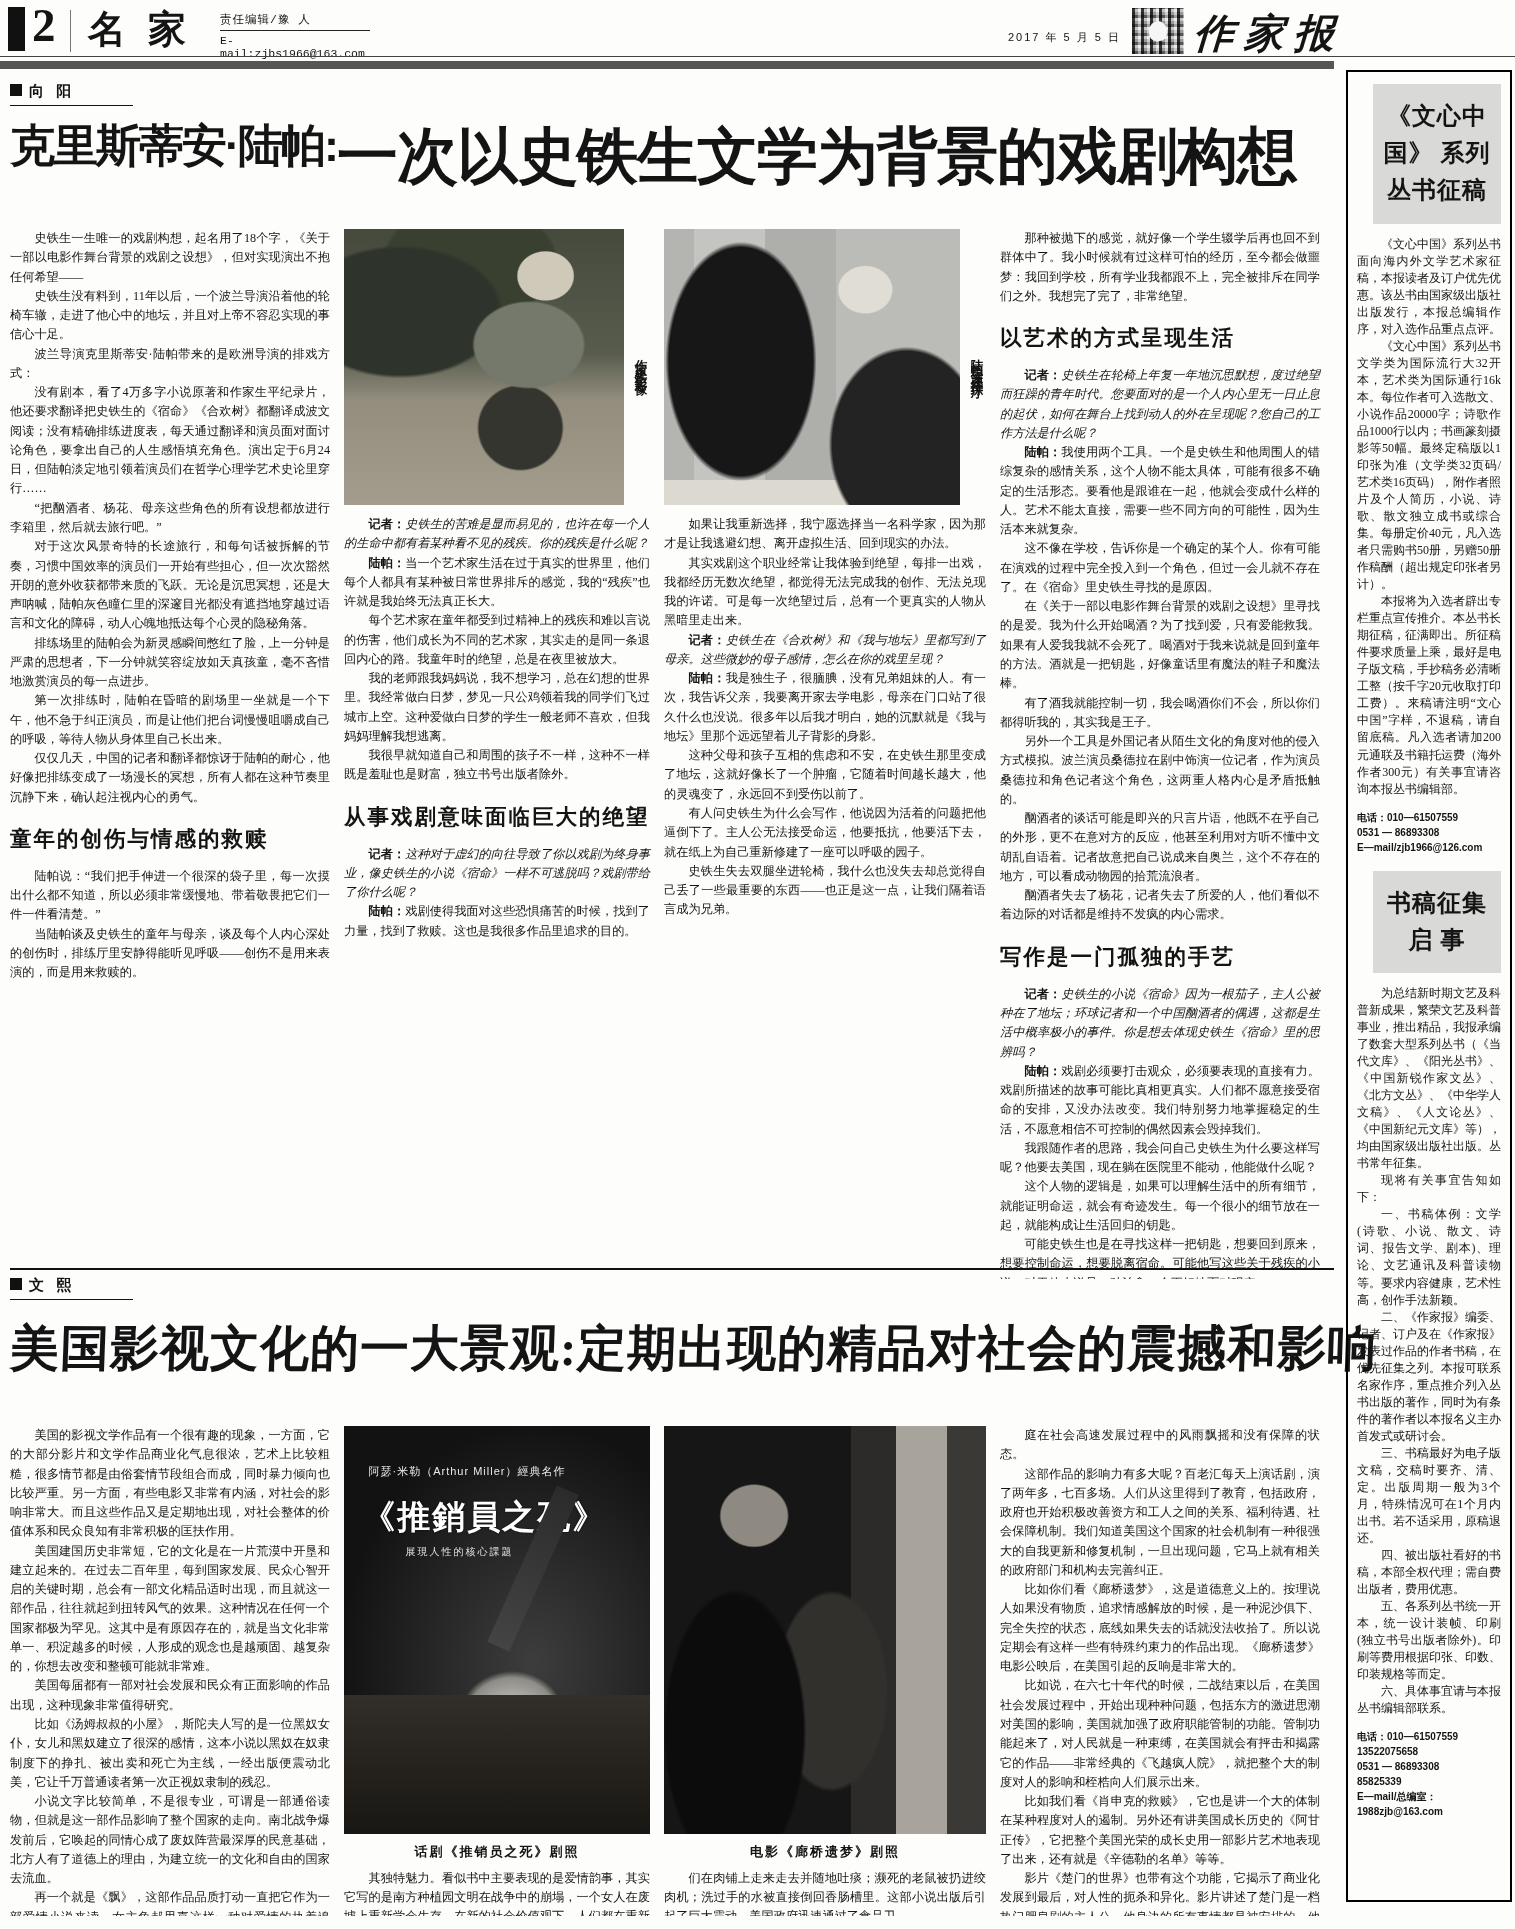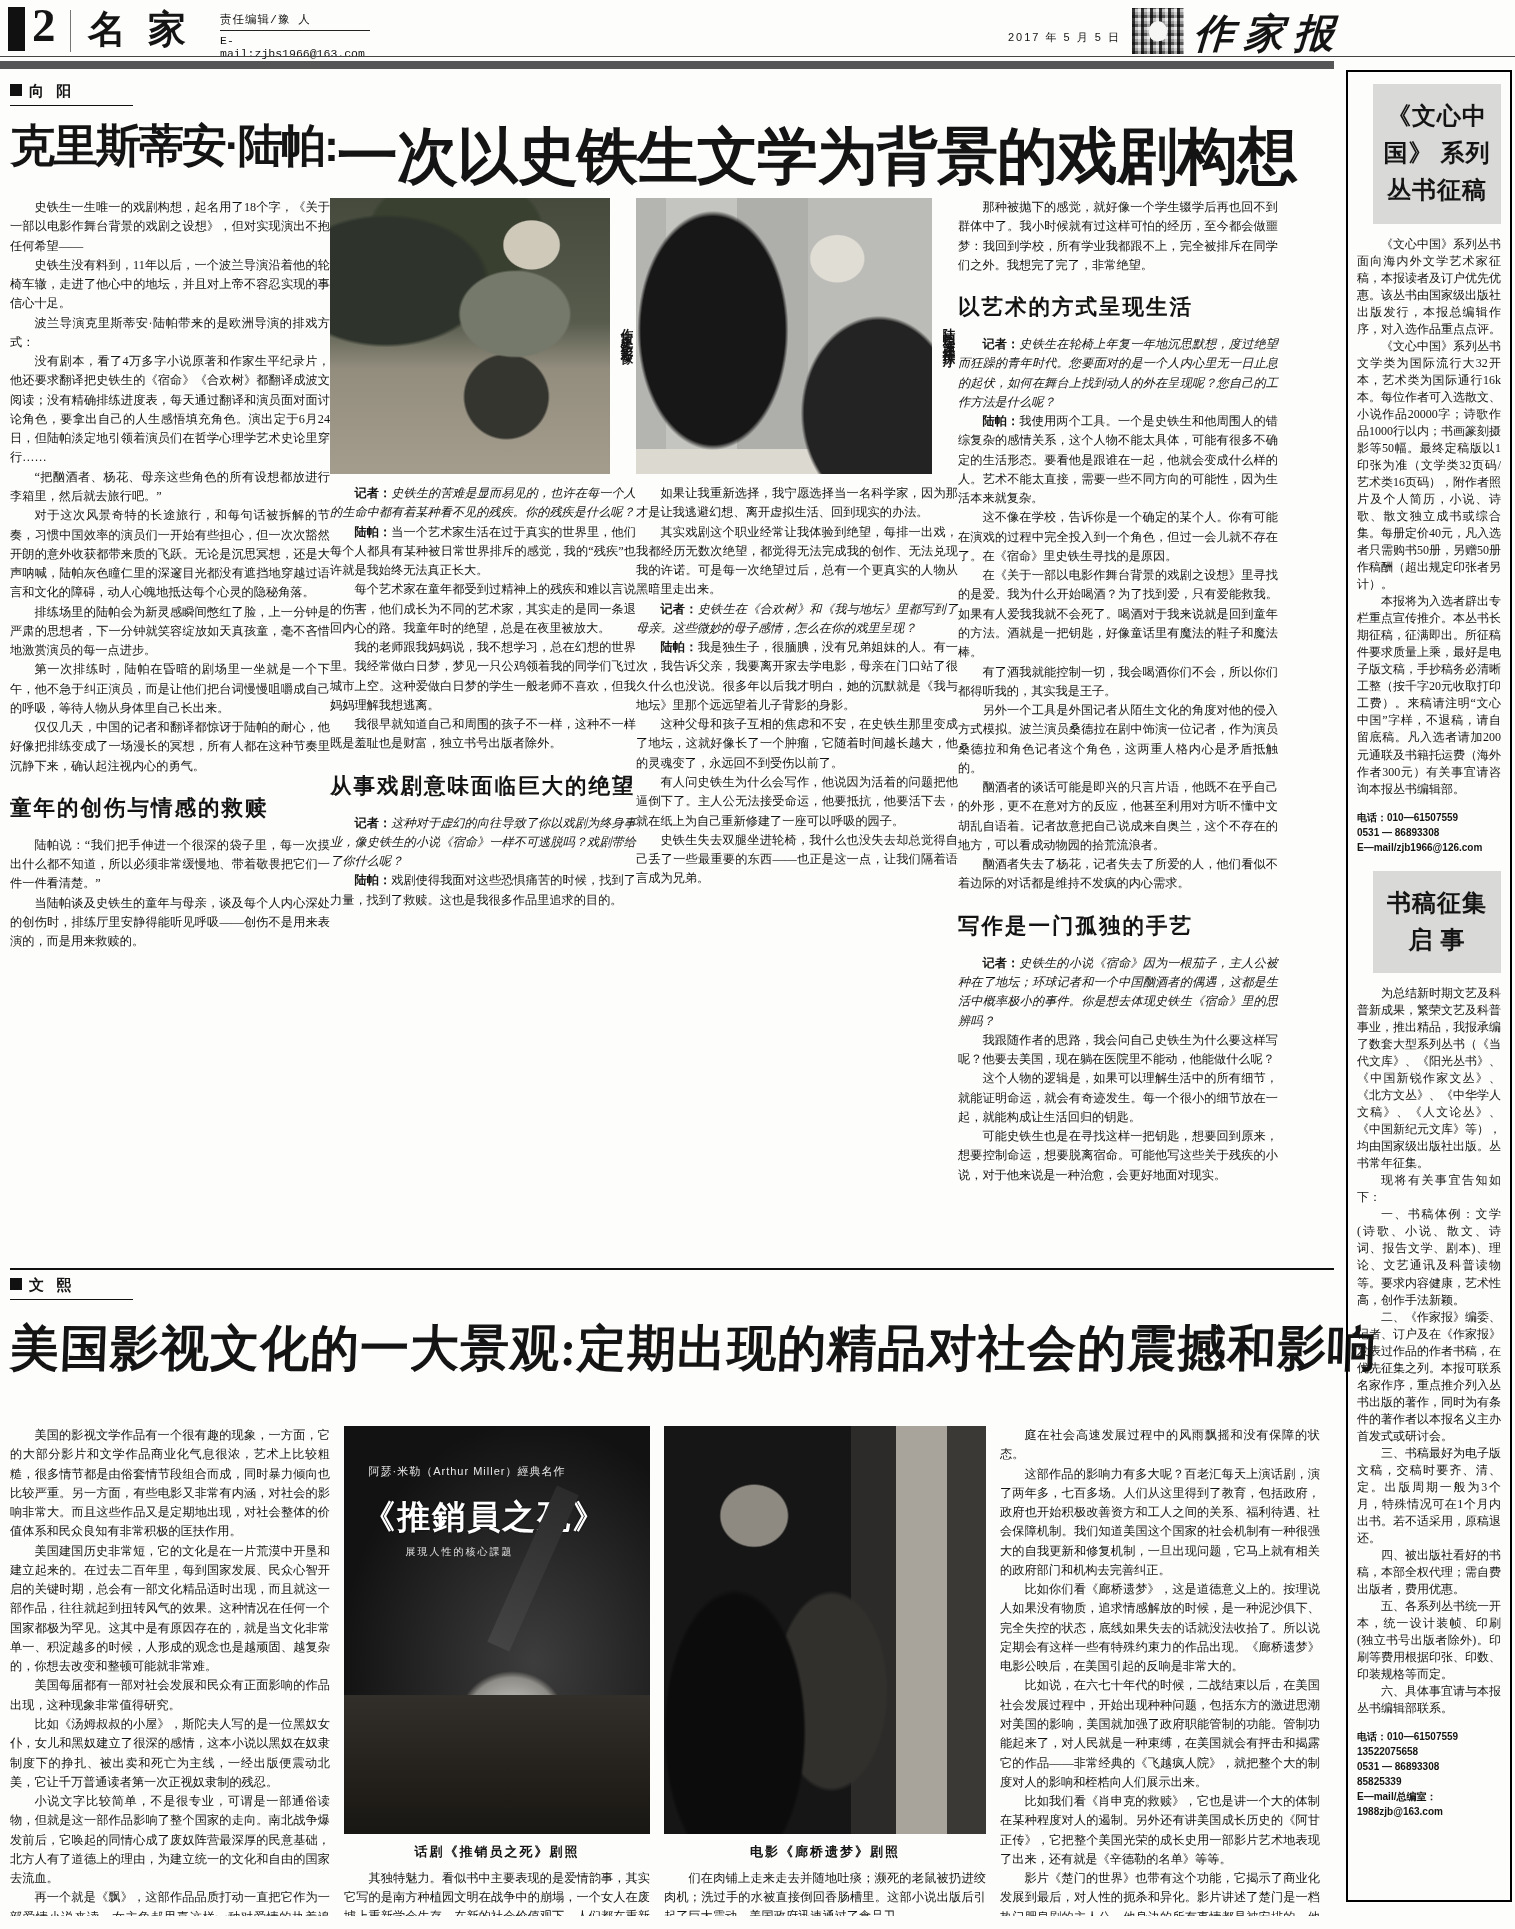--- a/index.html
+++ b/index.html
@@ -38,21 +38,21 @@
   .col .q { font-style:italic; }
   .col .q b, .col p b.speaker { font-style:normal; font-weight:bold; }
   .sub-head { font-family:"Liberation Sans", sans-serif; font-weight:bold; font-size:21.5px;
     letter-spacing:2px; margin:16px 0 10px; text-indent:0; }
 
   
   .article1 { position:absolute; left:10px; top:82px; width:1324px; }
   .headline1 { display:flex; align-items:flex-start; margin-top:10px; white-space:nowrap; }
   .hl-prefix { font-size:45px; font-weight:900; letter-spacing:-2px; font-family:"Liberation Sans", sans-serif; }
   .hl-main { font-size:61px; font-weight:900; letter-spacing:-1px; font-family:"Liberation Sans", sans-serif; }
-  .cols1 { display:flex; margin-top:0; height:1050px; overflow:hidden; }
+  .cols1 { display:flex; gap:14px; margin-top:31px; height:1050px; overflow:hidden; }
   .cols1 .col { font-size:12.2px; line-height:1.58; }
   .c1 { width:320px; } .c2 { width:306px; } .c3 { width:322px; } .c4 { width:320px; }
   figure.vfig { display:flex; margin:0 0 10px; }
   figure.vfig .ph { flex:1; height:276px; }
   figcaption.vcap { writing-mode:vertical-rl; font-size:12.5px; font-weight:bold; letter-spacing:4px;
     padding:120px 0 0 6px; font-family:"Liberation Sans", sans-serif; }
   .ph-shi {
     background:
       radial-gradient(46px 40px at 72% 17%, #cfc9ba 0 60%, transparent 63%),
       radial-gradient(90px 70px at 66% 42%, #75796b 0 60%, transparent 63%),
@@ -189,20 +189,21 @@
           <p class="q"><b class="speaker">记者：</b>史铁生在轮椅上年复一年地沉思默想，度过绝望而狂躁的青年时代。您要面对的是一个人内心里无一日止息的起伏，如何在舞台上找到动人的外在呈现呢？您自己的工作方法是什么呢？</p>
           <p><b class="speaker">陆帕：</b>我使用两个工具。一个是史铁生和他周围人的错综复杂的感情关系，这个人物不能太具体，可能有很多不确定的生活形态。要看他是跟谁在一起，他就会变成什么样的人。艺术不能太直接，需要一些不同方向的可能性，因为生活本来就复杂。</p>
           <p>这不像在学校，告诉你是一个确定的某个人。你有可能在演戏的过程中完全投入到一个角色，但过一会儿就不存在了。在《宿命》里史铁生寻找的是原因。</p>
           <p>在《关于一部以电影作舞台背景的戏剧之设想》里寻找的是爱。我为什么开始喝酒？为了找到爱，只有爱能救我。如果有人爱我我就不会死了。喝酒对于我来说就是回到童年的方法。酒就是一把钥匙，好像童话里有魔法的鞋子和魔法棒。</p>
           <p>有了酒我就能控制一切，我会喝酒你们不会，所以你们都得听我的，其实我是王子。</p>
           <p>另外一个工具是外国记者从陌生文化的角度对他的侵入方式模拟。波兰演员桑德拉在剧中饰演一位记者，作为演员桑德拉和角色记者这个角色，这两重人格内心是矛盾抵触的。</p>
           <p>酗酒者的谈话可能是即兴的只言片语，他既不在乎自己的外形，更不在意对方的反应，他甚至利用对方听不懂中文胡乱自语着。记者故意把自己说成来自奥兰，这个不存在的地方，可以看成动物园的拾荒流浪者。</p>
           <p>酗酒者失去了杨花，记者失去了所爱的人，他们看似不着边际的对话都是维持不发疯的内心需求。</p>
           <h3 class="sub-head">写作是一门孤独的手艺</h3>
           <p class="q"><b class="speaker">记者：</b>史铁生的小说《宿命》因为一根茄子，主人公被种在了地坛；环球记者和一个中国酗酒者的偶遇，这都是生活中概率极小的事件。你是想去体现史铁生《宿命》里的思辨吗？</p>
+          <p><b class="speaker">陆帕：</b>戏剧必须要打击观众，必须要表现的直接有力。戏剧所描述的故事可能比真相更真实。人们都不愿意接受宿命的安排，又没办法改变。我们特别努力地掌握稳定的生活，不愿意相信不可控制的偶然因素会毁掉我们。</p>
           <p>我跟随作者的思路，我会问自己史铁生为什么要这样写呢？他要去美国，现在躺在医院里不能动，他能做什么呢？</p>
           <p>这个人物的逻辑是，如果可以理解生活中的所有细节，就能证明命运，就会有奇迹发生。每一个很小的细节放在一起，就能构成让生活回归的钥匙。</p>
           <p>可能史铁生也是在寻找这样一把钥匙，想要回到原来，想要控制命运，想要脱离宿命。可能他写这些关于残疾的小说，对于他来说是一种治愈，会更好地面对现实。</p>
         </div>
     </div>
   </div>
 
   <div class="article2">
     <div class="byline byline2">
       <span class="sq"></span><span>文  熙</span>

